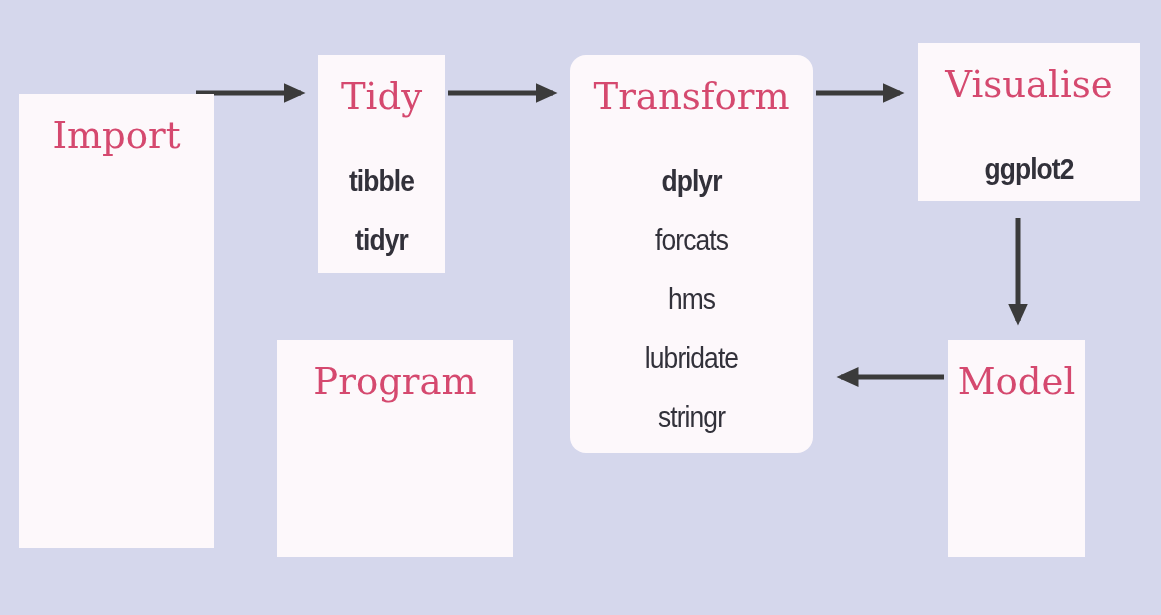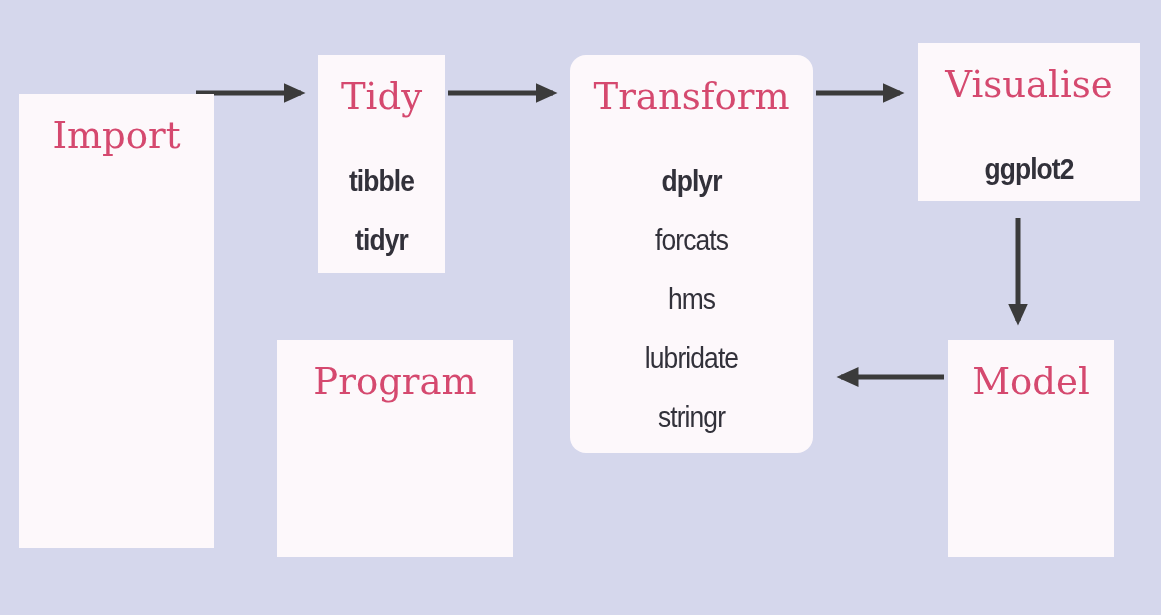--- a/index.html
+++ b/index.html
@@ -47,21 +47,21 @@
     transform-origin: 50% 50%;
     white-space: nowrap;
   }
   .pkg.bold { font-weight: bold; }
 
   
   #box-import    { left: 19px;  top: 72px;  width: 195px; height: 454px; margin-top: 22px; }
   #box-tidy      { left: 318px; top: 55px;  width: 127px; height: 218px; }
   #box-transform { left: 570px; top: 55px;  width: 243px; height: 398px; border-radius: 16px; }
   #box-visualise { left: 918px; top: 43px;  width: 222px; height: 158px; }
-  #box-model     { left: 948px; top: 340px; width: 166px; height: 217px; }
+  #box-model     { left: 948px; top: 340px; width: 137px; height: 217px; }
   #box-program   { left: 277px; top: 340px; width: 236px; height: 217px; }
 </style>
 </head>
 <body>
 
 <div class="canvas">
 
   <svg class="arrow-layer" viewBox="0 0 1161 615" xmlns="http://www.w3.org/2000/svg">
     <defs>
       <marker id="ah" markerWidth="4.6" markerHeight="4" refX="3.5" refY="2" orient="auto" markerUnits="strokeWidth">

